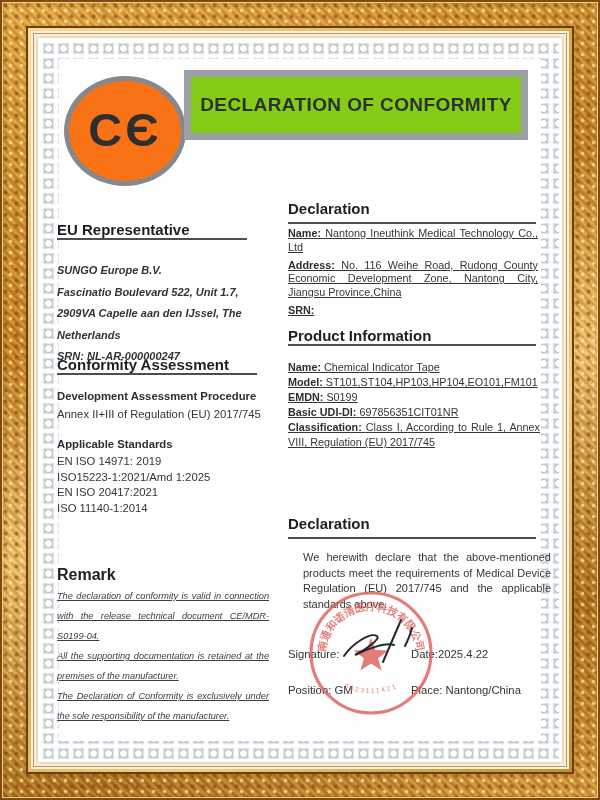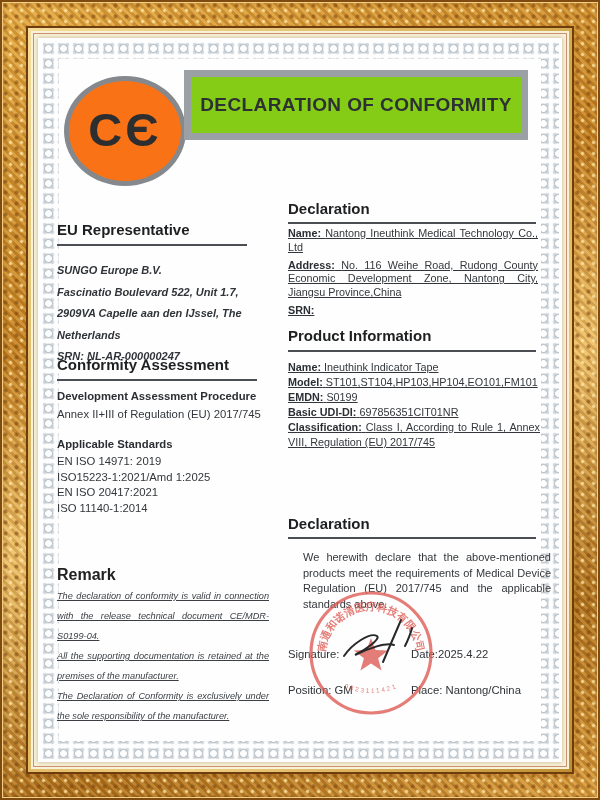--- a/index.html
+++ b/index.html
@@ -60,21 +60,21 @@
   .doc-title{font-size:19px;font-weight:bold;color:#2e3134;letter-spacing:.4px;white-space:nowrap;}
   .doc-subtitle{font-size:9.8px;font-weight:bold;color:#3a3e42;margin-top:3px;white-space:nowrap;}
 
   
   .col-left{position:absolute;left:19px;top:0;width:216px;}
   .col-right{position:absolute;left:250px;top:0;width:252px;}
   .abs{position:absolute;}
 
   .section-heading{
     font-size:15px;font-weight:bold;color:#1d1f21;
-    padding-bottom:6px;border-bottom:2px solid #4b4f54;
+    border-bottom:2px solid #4b4f54;
   }
   .body-sm{font-size:11px;line-height:21.5px;font-weight:bold;color:#303438;}
   .plain{font-weight:normal;}
   .lbl{font-weight:bold;color:#2b2f33;}
   .just{text-align:justify;}
   p{margin:0;text-decoration:underline;}
 
   .std-line{font-size:11.3px;line-height:15.6px;color:#33373b;}
   .remark-head{font-size:16px;font-weight:bold;color:#222;}
   .remark-p{font-size:9.2px;font-style:italic;line-height:20px;color:#3c4045;text-align:justify;}
@@ -138,21 +138,21 @@
     <div class="col-right">
       <div class="abs section-heading" style="top:162px;left:0;width:248px;padding-bottom:5px;">Declaration</div>
       <div class="abs rc-body just" style="top:189px;left:0;width:250px;">
         <p><span class="lbl">Name:</span> <span>Nantong Ineuthink Medical Technology Co., Ltd</span></p>
         <p><span class="lbl">Address:</span> <span>No. 116 Weihe Road, Rudong County Economic Development Zone, Nantong City, Jiangsu Province,China</span></p>
         <p><span class="lbl">SRN:</span></p>
       </div>
 
       <div class="abs section-heading" style="top:289px;left:0;width:248px;">Product Information</div>
       <div class="abs" style="top:322px;left:0;width:252px;">
-        <p class="pi-line"><span class="lbl">Name:</span> <span>Ineuthink Indicator Tape</span></p>
+        <p class="pi-line"><span class="lbl">Name:</span> <span>Chemical Indicator Tape</span></p>
         <p class="pi-line"><span class="lbl">Model:</span> <span>ST101,ST104,HP103,HP104,EO101,FM101</span></p>
         <p class="pi-line"><span class="lbl">EMDN:</span> <span>S0199</span></p>
         <p class="pi-line"><span class="lbl">Basic UDI-DI:</span> <span>697856351CIT01NR</span></p>
         <p class="pi-line just"><span class="lbl">Classification:</span> <span>Class I, According to Rule 1, Annex VIII, Regulation (EU) 2017/745</span></p>
       </div>
 
       <div class="abs section-heading" style="top:477px;left:0;width:248px;padding-bottom:5px;">Declaration</div>
       <div class="abs decl-text" style="top:512px;left:15px;width:248px;">We herewith declare that the above-mentioned products meet the requirements of Medical Device Regulation (EU) 2017/745 and the applicable standards above.</div>
 
       <div class="abs sig-row" style="top:610px;left:0;width:252px;">

